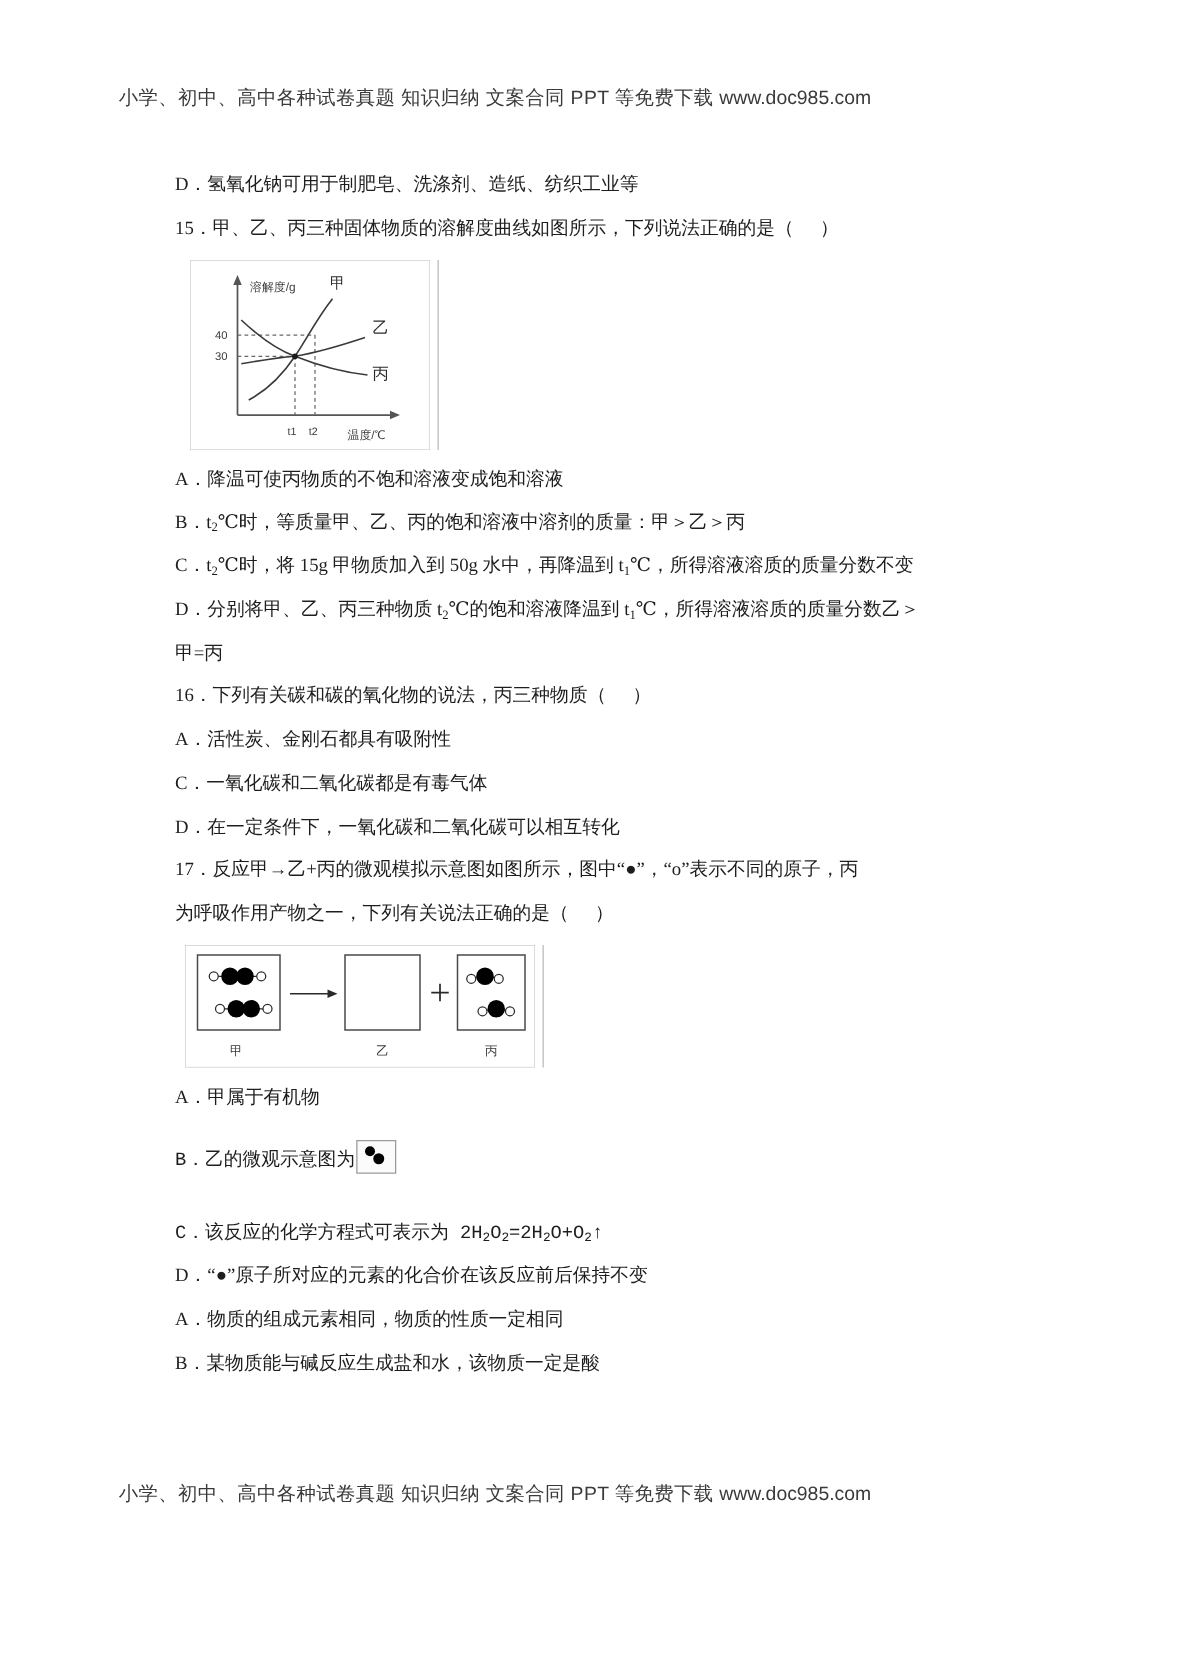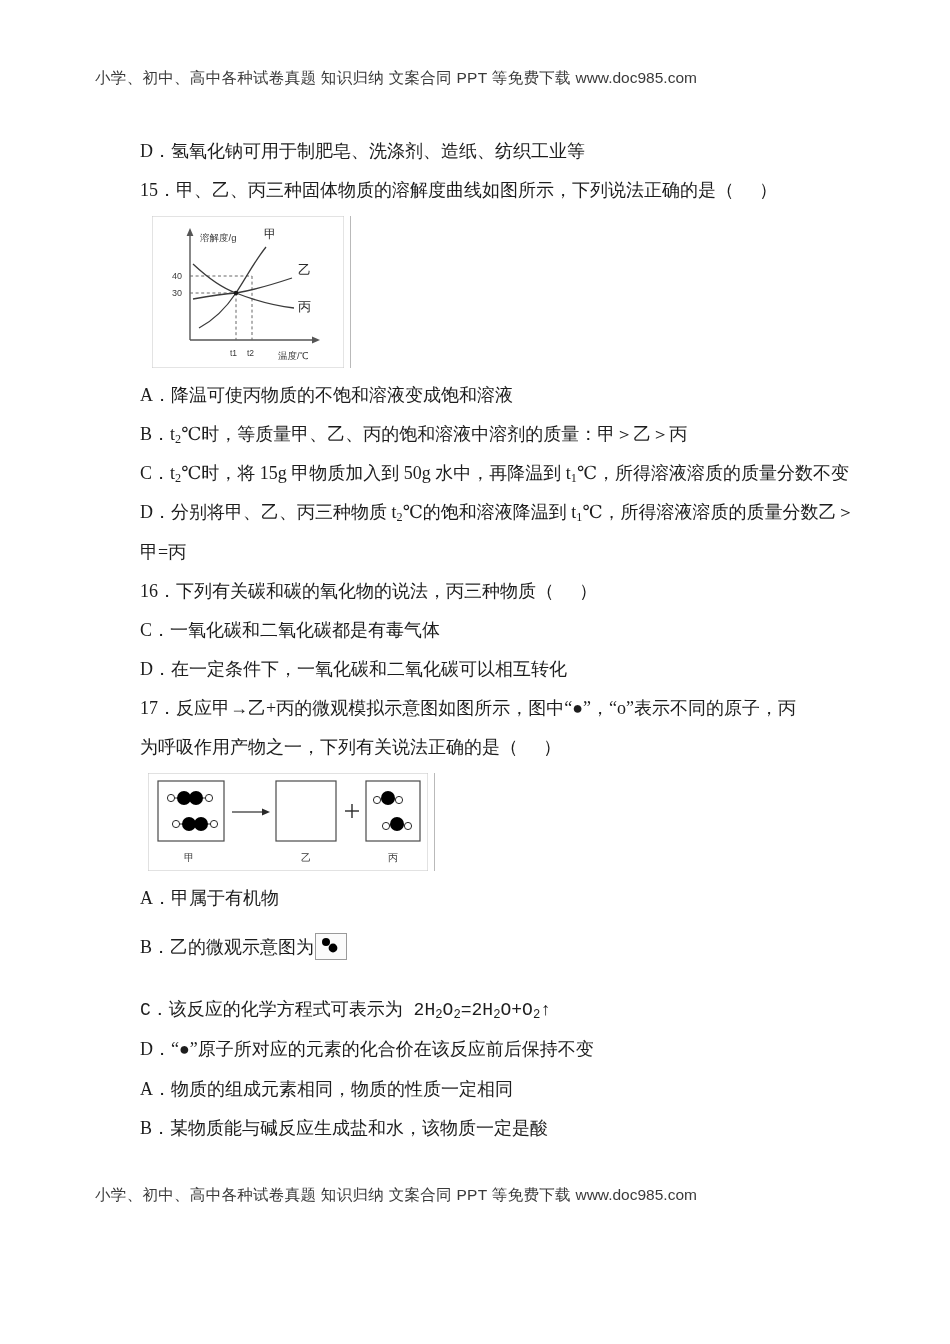--- a/index.html
+++ b/index.html
@@ -39,21 +39,21 @@
     letter-spacing: 0;
   }
 
   .content {
     position: absolute;
     left: 140px;
     top: 138px;
     width: 700px;
   }
   .line {
-    font-size: 18px;
+    font-size: 15px;
     line-height: 1.45;
     margin: 0 0 13px 0;
     color: #1d1d1d;
     white-space: nowrap;
   }
   .qnum { letter-spacing: 0; text-align: right; }
   .opt { margin: 0 0 13px 0; }
   .opt .lbl { display: inline-block; }
   sub {
     font-size: 0.68em;
@@ -168,20 +168,23 @@
       <span class="lbl">D．</span><span>分别将甲、乙、丙三种物质 t</span><sub>2</sub><span>℃的饱和溶液降温到 t</span><sub>1</sub><span>℃，所得溶液溶质的质量分数乙＞</span>
     </p>
     <p class="line opt">
       <span>甲=丙</span>
     </p>
 
     <p class="line">
       <span class="qnum">16．</span><span>下列有关碳和碳的氧化物的说法，丙三种物质（</span><span class="paren-gap">&nbsp;&nbsp;&nbsp;&nbsp;</span><span>）</span>
     </p>
     <p class="line opt">
+      <span class="lbl">A．</span><span>活性炭、金刚石都具有吸附性</span>
+    </p>
+    <p class="line opt">
       <span class="lbl">C．</span><span>一氧化碳和二氧化碳都是有毒气体</span>
     </p>
     <p class="line opt">
       <span class="lbl">D．</span><span>在一定条件下，一氧化碳和二氧化碳可以相互转化</span>
     </p>
 
     <p class="line">
       <span class="qnum">17．</span><span>反应甲→乙+丙的微观模拟示意图如图所示，图中“●”，“o”表示不同的原子，丙</span>
     </p>
     <p class="line">
@@ -240,21 +243,21 @@
           <circle cx="260" cy="53" r="3.6" fill="#ffffff" stroke="#2a2a2a" stroke-width="1"></circle>
         </g>
         <text x="240" y="88" font-family="'Liberation Sans', sans-serif" font-size="10" fill="#3a3a3a">丙</text>
       </svg>
     </div>
 
     <p class="line opt">
       <span class="lbl">A．</span><span>甲属于有机物</span>
     </p>
 
-    <p class="line opt" style="margin-top:22px;">
+    <p class="line opt" style="margin-top:22px;font-family:Liberation Mono, monospace;">
       <span class="lbl">B．</span><span>乙的微观示意图为</span><span class="inline-box">
         <svg width="28" height="23" viewBox="0 0 28 23">
           <circle cx="10" cy="8" r="4" fill="#000000"></circle>
           <circle cx="17" cy="14" r="4.4" fill="#000000"></circle>
         </svg>
       </span>
     </p>
 
     <p class="line opt" style="margin-top:37px;font-family:Liberation Mono, monospace;">
       <span class="lbl">C．</span><span>该反应的化学方程式可表示为 2H</span><sub>2</sub><span>O</span><sub>2</sub><span>=2H</span><sub>2</sub><span>O+O</span><sub>2</sub><span>↑</span>

